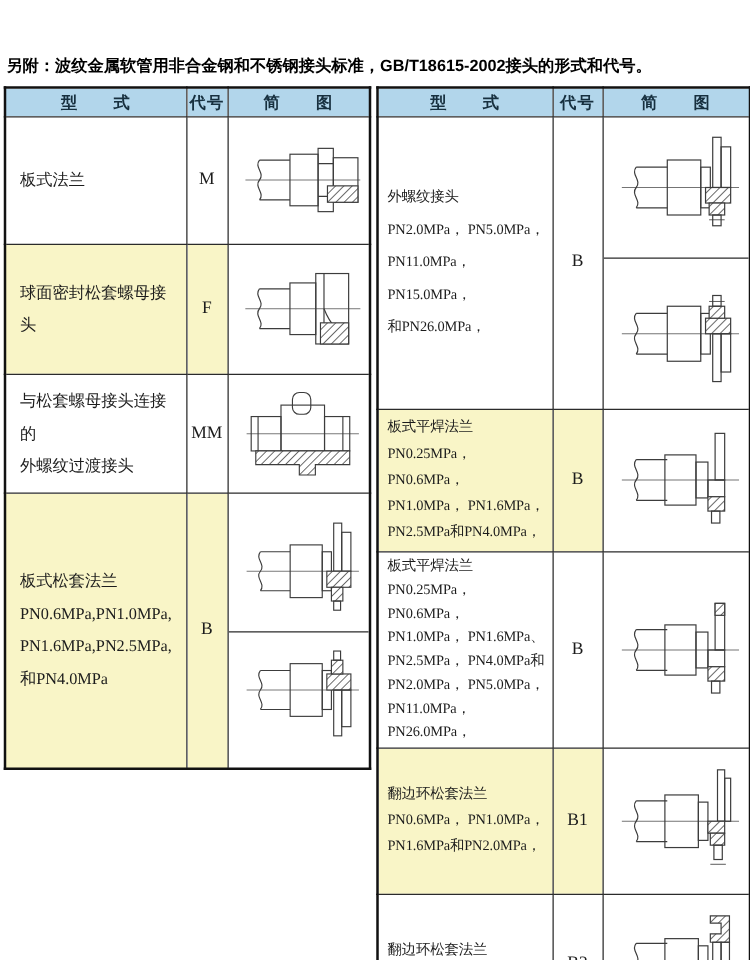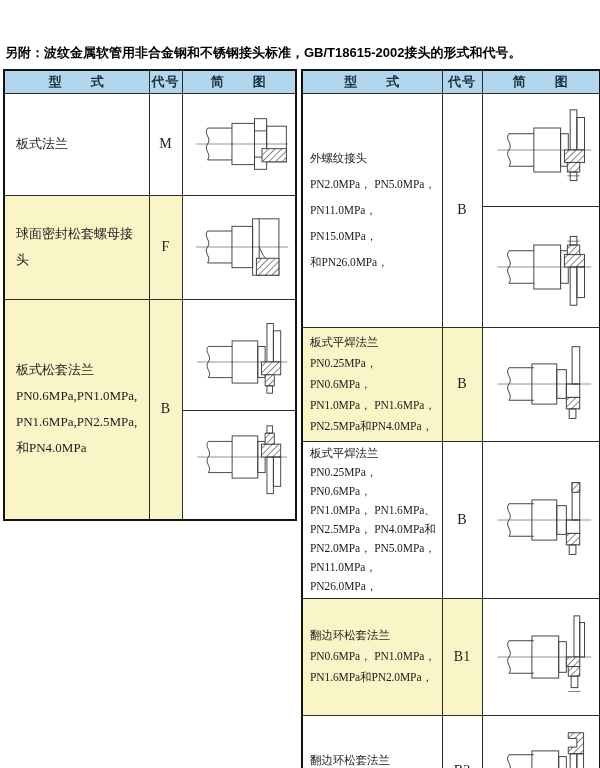--- a/index.html
+++ b/index.html
@@ -105,20 +105,41 @@
         <td class="cell-diagram">
           <svg class="diag" width="108" height="92" viewBox="0 0 115 96">
               <g fill="none" stroke="#3c3c3c" stroke-width="1">
                 <path d="M24,31 h26 M24,65 h26 M24,31 c-5,6 5,11 0,17 c-5,6 5,11 0,17"></path>
                 <line x1="12" y1="48" x2="110" y2="48" stroke-width="0.6"></line>
                 <rect x="50" y="26" width="22" height="44"></rect>
                 <rect x="72" y="18" width="28" height="60"></rect>
                 <line x1="79" y1="18" x2="79" y2="78"></line>
                 <path d="M79,48 q8,20 21,22"></path>
                 <rect x="76" y="60" width="24" height="18" fill="url(#hatch)"></rect>
+              </g>
+            </svg>
+        </td>
+      </tr>
+      <tr style="height:95px">
+        <td class="cell-type">
+            <div class="tcell lh-lg">与松套螺母接头连接的
+外螺纹过渡接头</div>
+          </td>
+        <td class="cell-code">MM</td>
+        <td class="cell-diagram">
+          <svg class="diag" width="108" height="88" viewBox="0 0 115 96">
+              <g fill="none" stroke="#3c3c3c" stroke-width="1">
+                <line x1="12" y1="48" x2="110" y2="48" stroke-width="0.6"></line>
+                <rect x="16" y="33" width="26" height="30"></rect>
+                <line x1="22" y1="33" x2="22" y2="63"></line>
+                <rect x="42" y="23" width="38" height="40"></rect>
+                <rect x="52" y="12" width="16" height="19" rx="6"></rect>
+                <rect x="80" y="33" width="22" height="30"></rect>
+                <line x1="96" y1="33" x2="96" y2="63"></line>
+                <path d="M20,63 h82 v12 h-30 v9 h-14 v-9 h-38 z" fill="url(#hatch)"></path>
               </g>
             </svg>
         </td>
       </tr>
       <tr style="height:221px">
         <td class="cell-type hl">
             <div class="tcell lh-lg">板式松套法兰
 PN0.6MPa,PN1.0MPa,
 PN1.6MPa,PN2.5MPa,
 和PN4.0MPa</div>

